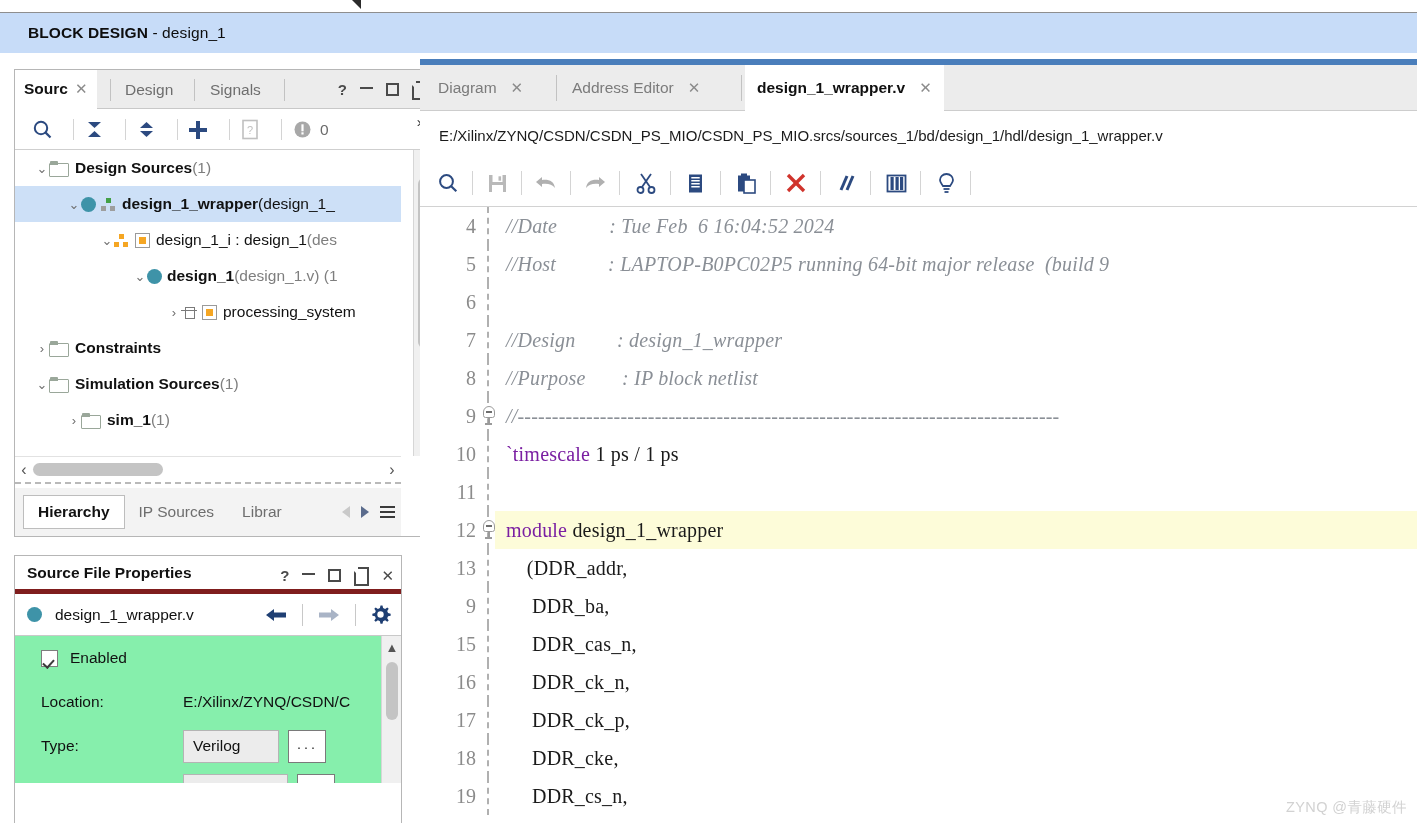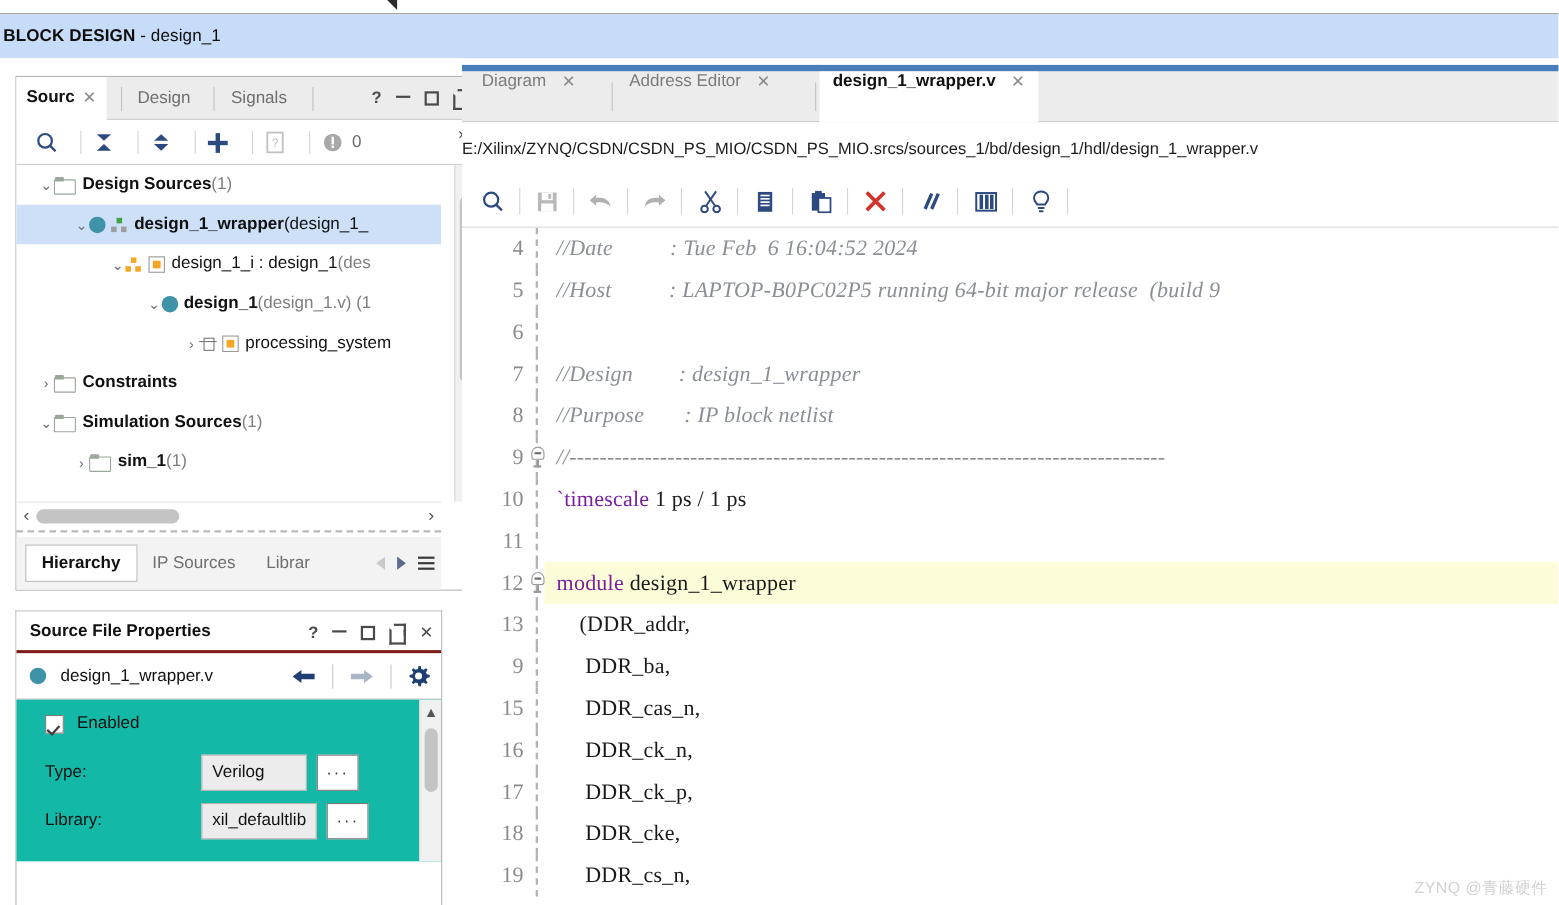--- a/index.html
+++ b/index.html
@@ -18,21 +18,21 @@
   .topstrip .tri {
     position: absolute; left: 352px; top: 0px; width: 0; height: 0;
     border-left: 9px solid transparent; border-top: 9px solid #2b2b2b;
   }
   .topstrip .rule { position: absolute; left:0; top: 12px; width: 1417px; height: 1px; background: #8e8e8e; }
   .bdbar {
     position: absolute; left: 0; top: 13px; width: 1417px; height: 40px;
     background: #c7dcf8;
     display: flex; align-items: center;
   }
-  .bdbar .txt { margin-left: 3px; font-size: 15.5px; color: #0d0d0d; letter-spacing: .1px; }
+  .bdbar .txt { margin-left: 28px; font-size: 15.5px; color: #0d0d0d; letter-spacing: .1px; }
   .bdbar .txt b { font-weight: bold; }
   .bdbar .txt span.sub { font-weight: normal; }
 
   
   .leftcol { position: absolute; left: 0; top: 53px; width: 420px; height: 770px; background: #ffffff; }
 
   .panel { position: absolute; background: #ffffff; border: 1px solid #b6b6b6; }
   #sources-panel { left: 14px; top: 16px; width: 420px; height: 468px; }
   #props-panel  { left: 14px; top: 502px; width: 388px; height: 268px; border-bottom: none;}
 
@@ -106,47 +106,47 @@
   .btabs { position:absolute; left:0; top: 418px; width: 386px; height: 48px; background:#f3f3f3; display:flex; align-items:center; }
   .btab { font-size: 15.5px; color:#6e6e6e; padding: 0 14px; height: 34px; display:flex; align-items:center;}
   .btab.active { background:#ffffff; border:1px solid #bdbdbd; color:#111; font-weight:bold; margin-left:8px;}
   .btabs .navs { position:absolute; right: 6px; display:flex; align-items:center; gap: 11px; background:#f3f3f3; padding-left:8px;}
   .btabs .navs .tri-l { width:0;height:0;border-top:6px solid transparent;border-bottom:6px solid transparent;border-right:8px solid #c9c9c9;}
   .btabs .navs .tri-r { width:0;height:0;border-top:6px solid transparent;border-bottom:6px solid transparent;border-left:8px solid #5a6b8c;}
   .btabs .navs .burger { width:15px;}
   .btabs .navs .burger i { display:block; height:2px; background:#3a3a3a; margin:3px 0;}
 
   
-  .pphead { position:relative; height: 38px; background:#ffffff; display:flex; align-items:center; border-bottom:3px solid #7f1d1d;}
+  .pphead { position:relative; height: 38px; background:#ffffff; display:flex; align-items:center; border-bottom:5px solid #7f1d1d;}
   .pphead .ttl { margin-left:12px; font-size:15.5px; font-weight:bold; color:#111;}
   .ppsub { position:relative; height: 42px; background:#ffffff; display:flex; align-items:center; border-bottom:1px solid #c9c9c9;}
   .ppsub .fname { margin-left:8px; font-size:15.5px; color:#111;}
   .ppsub .acts { position:absolute; right: 10px; display:flex; align-items:center; gap:14px;}
-  .ppbody { position:relative; height: 147px; background:#14b8a6; overflow:hidden;}
+  .ppbody { position:relative; height: 147px; background:#86efac; overflow:hidden;}
   .prow { display:flex; align-items:center; height: 44px; font-size: 15.5px; color:#111; padding-left: 26px;}
   .prow .plab { width: 142px; color:#111;}
   .cbox { width:17px;height:17px;border:1.6px solid #7d7d7d;background:#fff;position:relative;margin-right:12px;flex:0 0 auto;}
   .cbox:after{content:"";position:absolute;left:3px;top:6px;width:5px;height:9px;border-right:2.4px solid #3c3c3c;border-bottom:2.4px solid #3c3c3c;transform:rotate(42deg);}
   .field { border:1px solid #b4b4b4; background:#ececec; height:33px; min-width:96px; display:flex;align-items:center;padding:0 9px; font-size:15.5px; color:#111;}
   .dots { border:1px solid #7a7a7a; background:#fff; width:38px;height:33px; display:flex;align-items:center;justify-content:center; margin-left:9px; letter-spacing:2px; color:#333; font-size:15px;}
   .ppvscroll{position:absolute; right:0; top:0; width:20px; height:147px; background:#f0f0f0; border-left:1px solid #d6d6d6;}
   .ppvscroll .thumb{position:absolute;left:4px;top:26px;width:12px;height:58px;background:#c4c4c4;border-radius:6px;}
   .ppvscroll .up{position:absolute;left:0;top:0;width:20px;height:22px;display:flex;align-items:center;justify-content:center;color:#555;font-size:13px;}
 
   
   #editor { position: absolute; left: 420px; top: 59px; width: 997px; height: 764px; background:#fff; }
   .ed-top-accent { position:absolute; left:0; top:0; width: 997px; height: 6px; background:#4a7ebb; }
   .ed-tabs { position:absolute; left:0; top:6px; width: 997px; height: 46px; background:#ececec; border-bottom:1px solid #cdcdcd;}
-  .etab { position:absolute; top:0; height: 46px; display:flex; align-items:flex-start; font-size:15.5px; color:#7b7b7b; padding: 0 12px;}
+  .etab { position:absolute; top:0; height: 46px; display:flex; align-items:center; font-size:15.5px; color:#7b7b7b; padding: 0 12px;}
   .etab.active { background:#ffffff; color:#101010; font-weight:bold; border-bottom:1px solid #fff;}
   .etab .xclose { margin-left: 14px; color:#8b8b8b; font-weight:normal; font-size:15px;}
   .etabsep { position:absolute; top: 10px; width:1px; height:26px; background:#c2c2c2;}
 
   .ed-path { position:absolute; left:0; top: 53px; width: 997px; height: 47px; display:flex; align-items:center; background:#fff;}
-  .ed-path .p { font-size: 15px; color:#1b1b1b;}
+  .ed-path .p { margin-left: 19px; font-size: 15px; color:#1b1b1b;}
 
   .ed-toolbar { position:absolute; left:0; top: 100px; width: 997px; height: 48px; background:#fff; border-bottom:1px solid #d2d2d2;}
   .ed-toolbar .ti { position:absolute; top:0; height:48px; width:40px; display:flex;align-items:center;justify-content:center;}
   .ed-toolbar .vsep { position:absolute; top:12px; width:1px; height:24px; background:#d4d4d4;}
 
   
   .code { position:absolute; left:0; top: 148px; width: 997px; height: 616px; background:#fff; overflow:hidden;}
   .cline { position: relative; height: 38px; }
   .cline .hl { position:absolute; left: 75px; top:0; right:0; height: 38px; background: #fdfcd9;}
   .gutter-num { position:absolute; left:0; top:0; width: 56px; height: 38px; display:flex; align-items:center; justify-content:flex-end;
@@ -387,20 +387,24 @@
             </svg>
         </span>
       </div>
 
       <div class="ppbody">
         <div class="prow">
           <span class="cbox"></span>
           <span>Enabled</span>
         </div>
         <div class="prow">
+          <span class="plab">Location:</span>
+          <span>E:/Xilinx/ZYNQ/CSDN/C</span>
+        </div>
+        <div class="prow">
           <span class="plab">Type:</span>
           <span class="field">Verilog</span>
           <span class="dots">···</span>
         </div>
         <div class="prow">
           <span class="plab">Library:</span>
           <span class="field">xil_defaultlib</span>
           <span class="dots">···</span>
         </div>
         <div class="ppvscroll">

